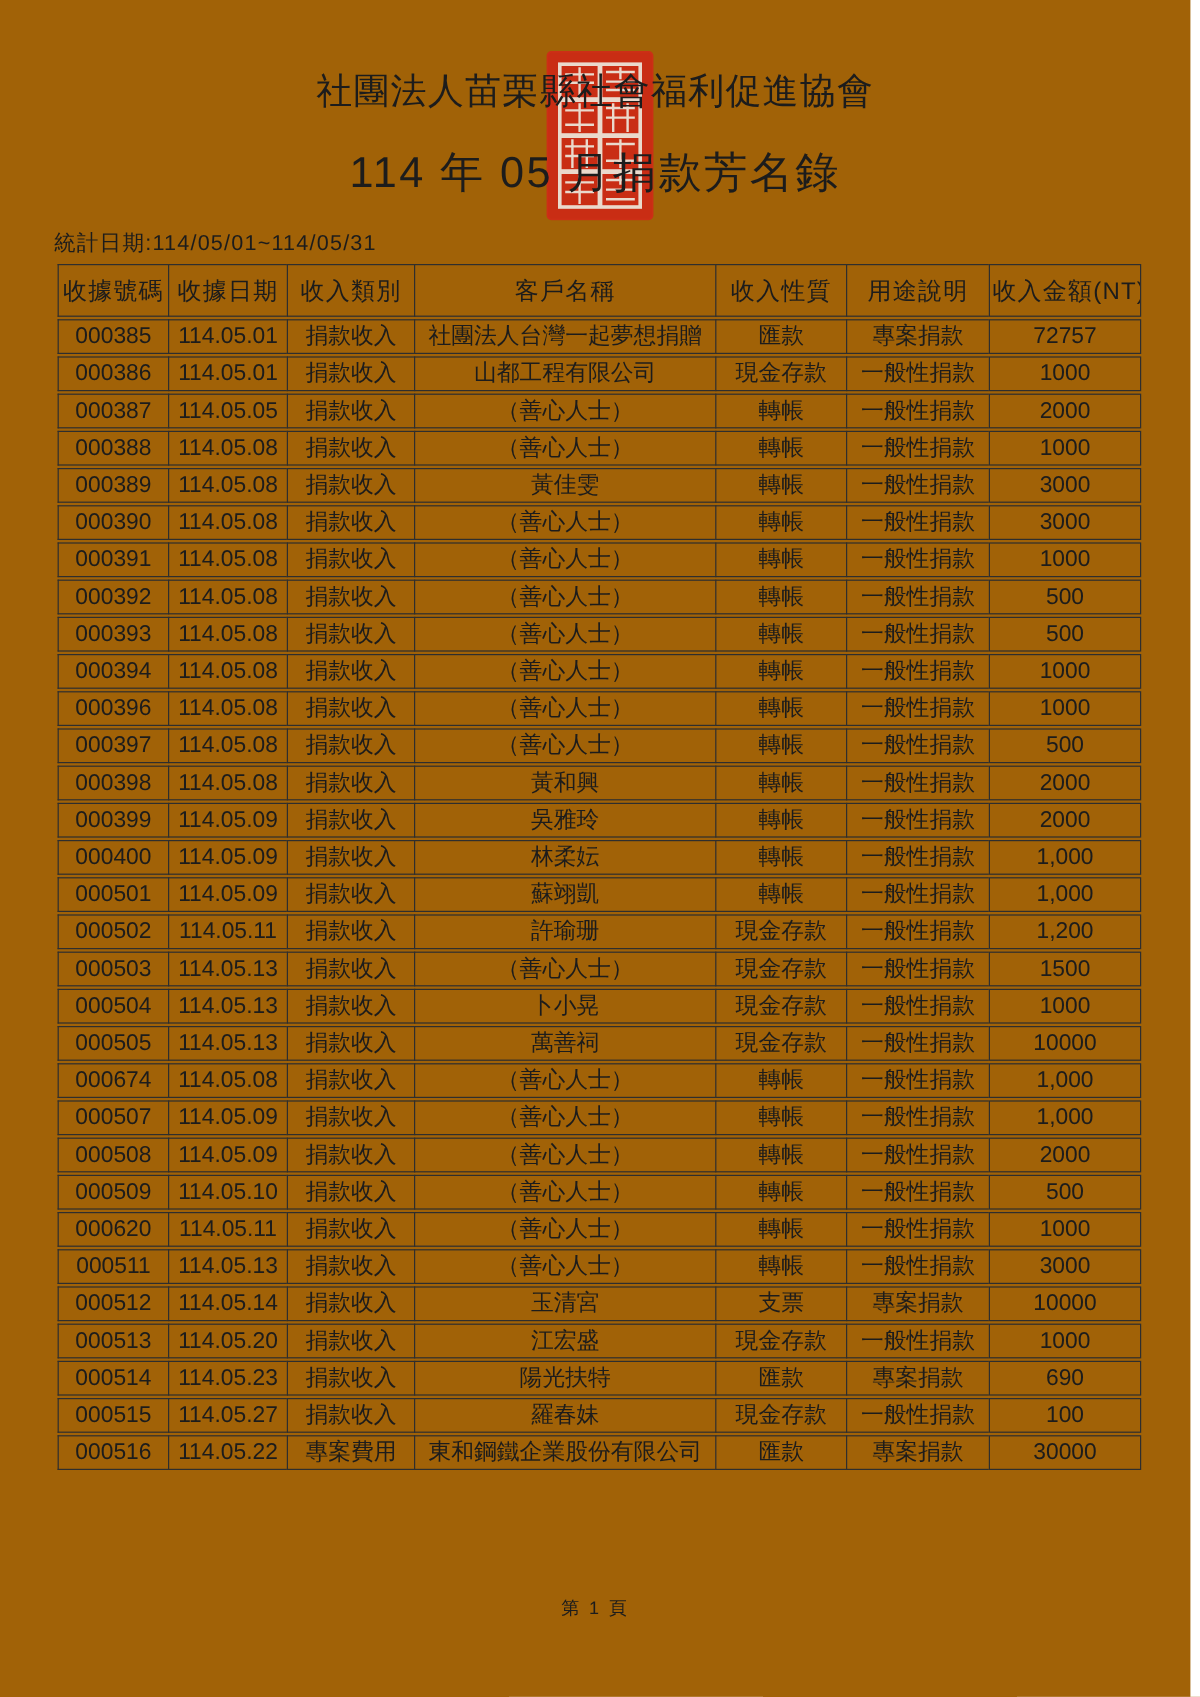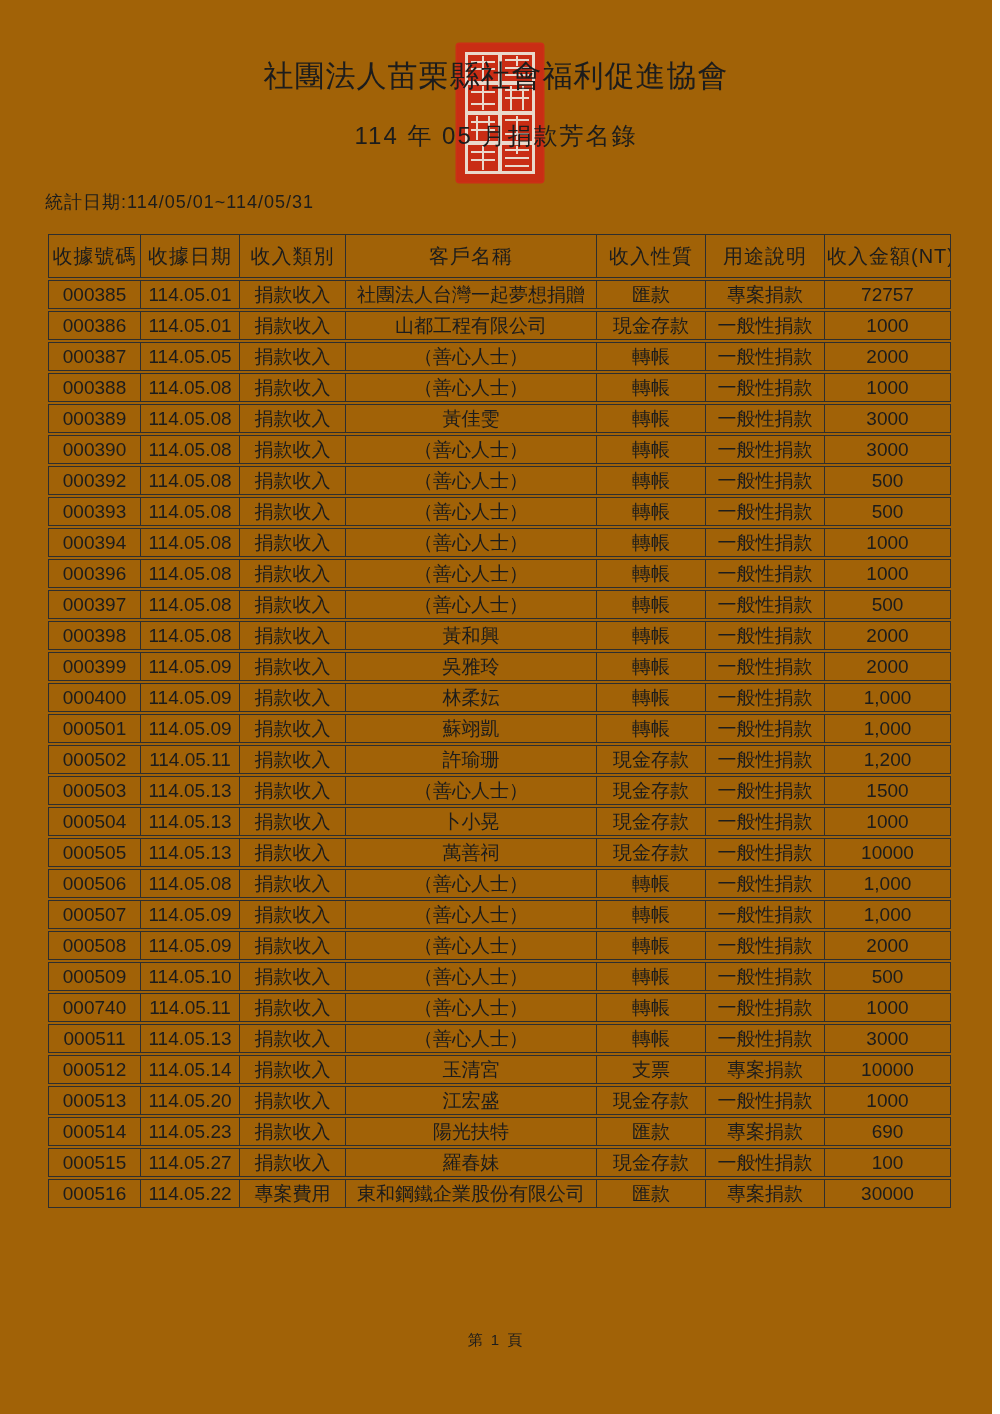--- a/index.html
+++ b/index.html
@@ -20,41 +20,41 @@
     text-align: center;
     font-size: 30px;
     letter-spacing: 1px;
     z-index: 2;
   }
   .doc-subtitle {
     position: absolute;
     top: 120px; left: 0;
     width: 100%;
     text-align: center;
-    font-size: 24px;
+    font-size: 36px;
     letter-spacing: 2px;
     z-index: 2;
   }
   .seal {
     position: absolute;
     left: 455px; top: 42px;
     width: 90px; height: 142px;
     z-index: 1;
   }
   .stats-date {
     position: absolute;
     left: 45px; top: 190px;
     font-size: 18px;
     letter-spacing: 1px;
     z-index: 2;
     text-align: center;
   }
   table.donations {
     position: absolute;
-    left: 48px; top: 232px;
+    left: 48px; top: 218px;
     width: 903px;
     border-collapse: separate;
     border-spacing: 0 2px;
     table-layout: fixed;
   }
   table.donations th,
   table.donations td {
     border: 1px solid #2e2e2e;
     border-right: none;
     text-align: center;
@@ -194,20 +194,29 @@
         <tr>
           <td>000390</td>
           <td>114.05.08</td>
           <td>捐款收入</td>
           <td>（善心人士）</td>
           <td>轉帳</td>
           <td>一般性捐款</td>
           <td>3000</td>
         </tr>
         <tr>
+          <td>000391</td>
+          <td>114.05.08</td>
+          <td>捐款收入</td>
+          <td>（善心人士）</td>
+          <td>轉帳</td>
+          <td>一般性捐款</td>
+          <td>1000</td>
+        </tr>
+        <tr>
           <td>000392</td>
           <td>114.05.08</td>
           <td>捐款收入</td>
           <td>（善心人士）</td>
           <td>轉帳</td>
           <td>一般性捐款</td>
           <td>500</td>
         </tr>
         <tr>
           <td>000393</td>
@@ -311,21 +320,21 @@
         <tr>
           <td>000505</td>
           <td>114.05.13</td>
           <td>捐款收入</td>
           <td>萬善祠</td>
           <td>現金存款</td>
           <td>一般性捐款</td>
           <td>10000</td>
         </tr>
         <tr>
-          <td>000506</td>
+          <td>000674</td>
           <td>114.05.08</td>
           <td>捐款收入</td>
           <td>（善心人士）</td>
           <td>轉帳</td>
           <td>一般性捐款</td>
           <td>1,000</td>
         </tr>
         <tr>
           <td>000507</td>
           <td>114.05.09</td>
@@ -347,21 +356,21 @@
         <tr>
           <td>000509</td>
           <td>114.05.10</td>
           <td>捐款收入</td>
           <td>（善心人士）</td>
           <td>轉帳</td>
           <td>一般性捐款</td>
           <td>500</td>
         </tr>
         <tr>
-          <td>000740</td>
+          <td>000620</td>
           <td>114.05.11</td>
           <td>捐款收入</td>
           <td>（善心人士）</td>
           <td>轉帳</td>
           <td>一般性捐款</td>
           <td>1000</td>
         </tr>
         <tr>
           <td>000511</td>
           <td>114.05.13</td>

